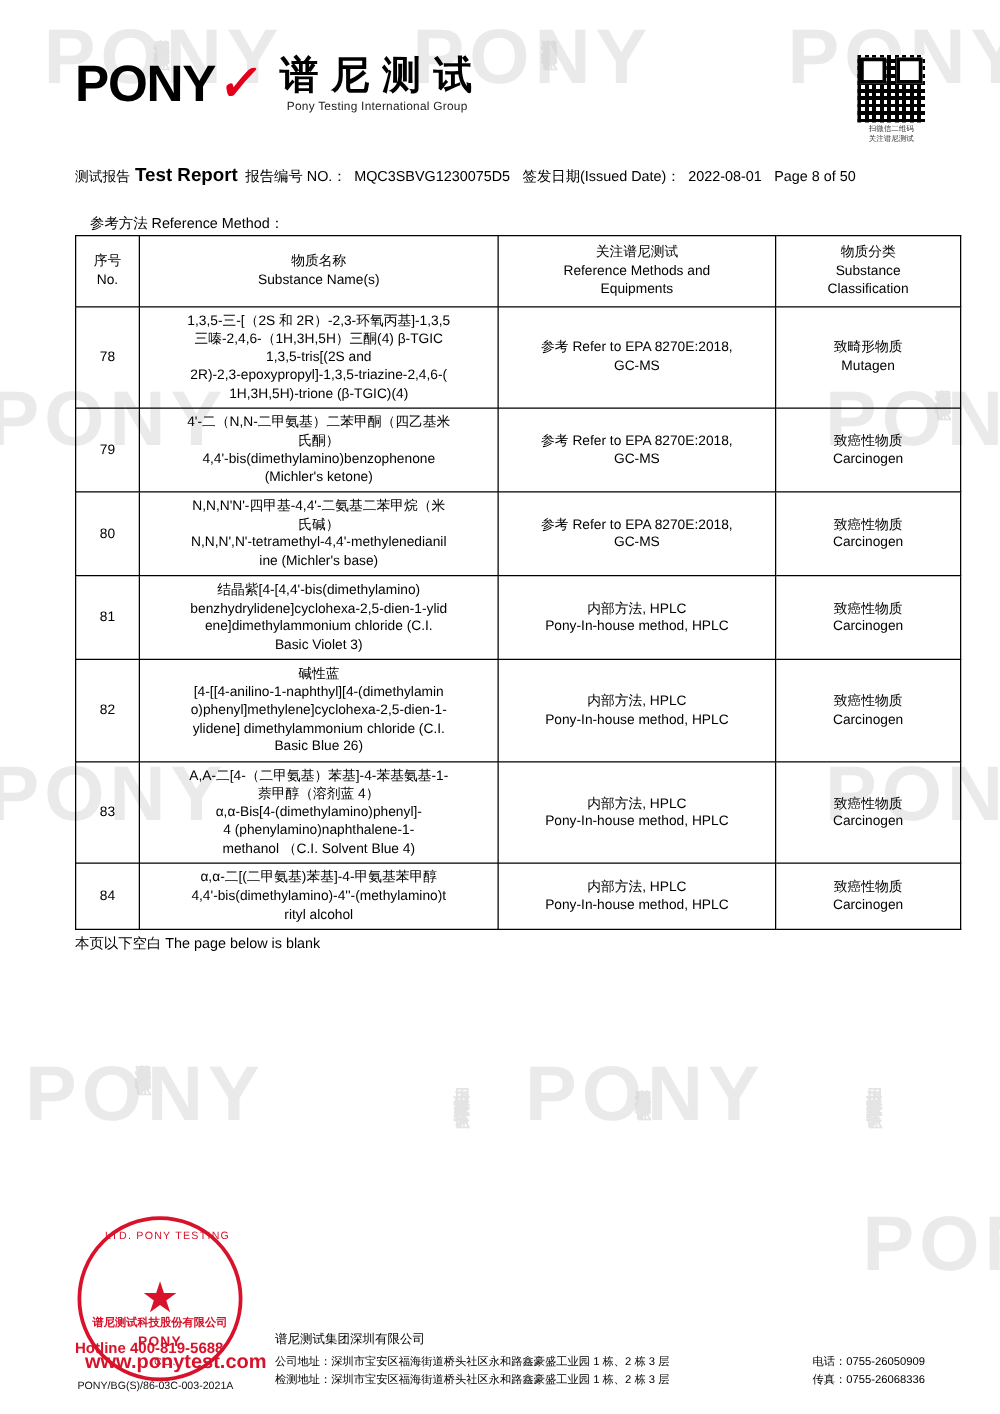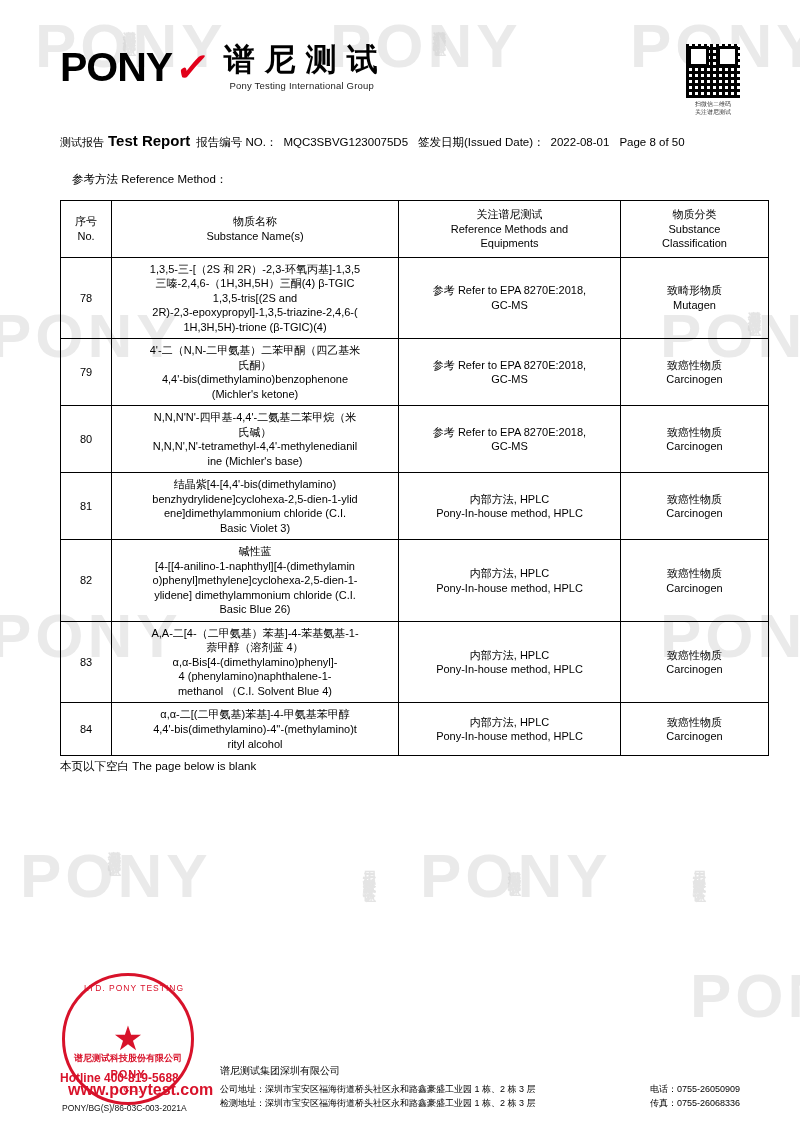--- a/index.html
+++ b/index.html
@@ -157,21 +157,21 @@
   }
 
   .ref-line {
     margin-top: 22px;
     font-size: 11.5px;
     margin-left: 12px;
   }
 
   
   table.main {
-    margin-top: 13px;
+    margin-top: 2px;
     width: 680px;
     border-collapse: collapse;
     table-layout: fixed;
   }
   table.main th, table.main td {
     border: 1px solid #000;
     text-align: center;
     vertical-align: middle;
     font-size: 11px;
     line-height: 1.32;

